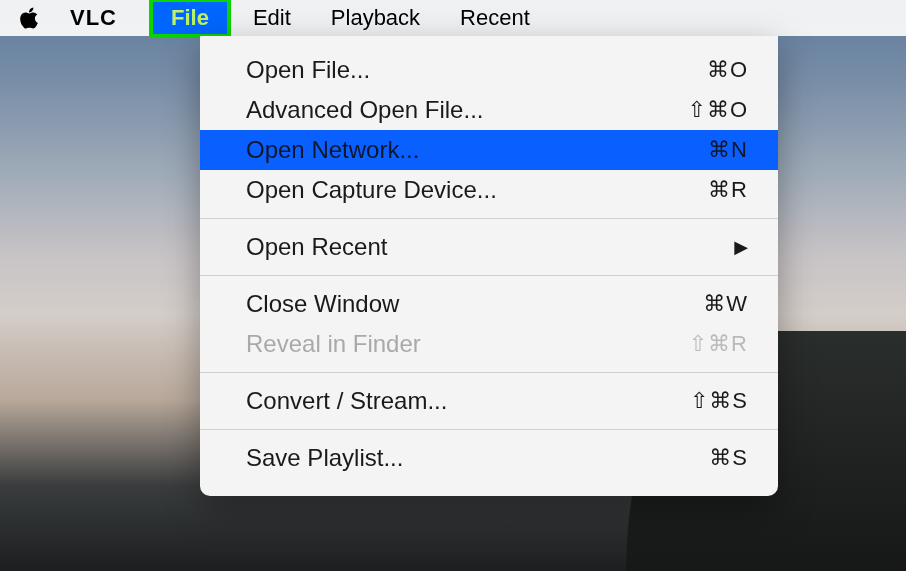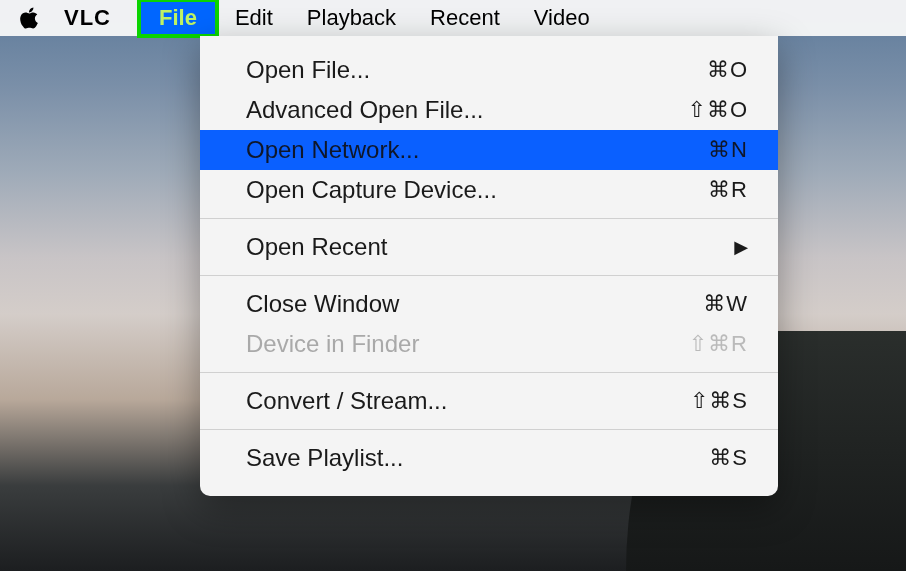--- a/index.html
+++ b/index.html
@@ -35,21 +35,21 @@
       z-index: 0;
     }
     .menubar {
       position: relative;
       z-index: 2;
       display: flex;
       align-items: center;
       height: 36px;
       background: rgba(248, 248, 248, 0.95);
       padding: 0 18px;
-      gap: 2px;
+      gap: 8px;
       font-size: 22px;
       font-weight: 500;
       color: #000;
     }
     .apple-logo {
       margin-right: 22px;
       display: flex;
       align-items: center;
     }
     .apple-logo svg { width: 22px; height: 26px; fill: #000; }
@@ -112,21 +112,20 @@
   <span class="apple-logo">
     <svg viewBox="0 0 170 170">
         <path d="M150.37 130.25c-2.45 5.66-5.35 10.87-8.71 15.66-4.58 6.53-8.33 11.05-11.22 13.56-4.48 4.12-9.28 6.23-14.42 6.35-3.69 0-8.14-1.05-13.32-3.18-5.2-2.12-9.98-3.17-14.36-3.17-4.6 0-9.52 1.05-14.77 3.17-5.26 2.13-9.5 3.24-12.74 3.35-4.93.21-9.84-1.96-14.73-6.52-3.13-2.73-7.05-7.41-11.73-14.04-5.03-7.08-9.16-15.29-12.41-24.65-3.48-10.11-5.23-19.9-5.23-29.38 0-10.86 2.35-20.22 7.05-28.07 3.7-6.3 8.62-11.27 14.78-14.92s12.82-5.51 19.99-5.63c3.92 0 9.05 1.21 15.43 3.59 6.36 2.39 10.44 3.6 12.22 3.6 1.33 0 5.87-1.42 13.56-4.24 7.28-2.62 13.42-3.7 18.46-3.27 13.65 1.1 23.9 6.48 30.72 16.17-12.2 7.4-18.24 17.76-18.12 31.03.11 10.34 3.86 18.94 11.22 25.77 3.34 3.17 7.07 5.62 11.22 7.36-.9 2.61-1.85 5.11-2.86 7.51zM119.11 7.24c0 8.1-2.96 15.67-8.86 22.67-7.12 8.32-15.73 13.13-25.07 12.37-.12-.97-.19-1.99-.19-3.07 0-7.78 3.39-16.1 9.4-22.91 3-3.45 6.82-6.31 11.45-8.6 4.62-2.25 8.99-3.5 13.1-3.71.12 1.09.17 2.18.17 3.24z"></path>
       </svg>
   </span>
   <span class="app-name">VLC</span>
   <span class="menu-item highlighted">File</span>
   <span class="menu-item">Edit</span>
   <span class="menu-item">Playback</span>
   <span class="menu-item">Recent</span>
-  <span class="menu-item">Video</span>
 </div>
 
 <div class="dropdown">
   <div class="dropdown-item">
     <span class="label">Open File...</span>
     <span class="shortcut">⌘O</span>
   </div>
   <div class="dropdown-item">
     <span class="label">Advanced Open File...</span>
     <span class="shortcut">⇧⌘O</span>
@@ -143,21 +142,21 @@
   <div class="dropdown-item">
     <span class="label">Open Recent</span>
     <span class="submenu-arrow">▶</span>
   </div>
   <div class="separator"></div>
   <div class="dropdown-item">
     <span class="label">Close Window</span>
     <span class="shortcut">⌘W</span>
   </div>
   <div class="dropdown-item disabled">
-    <span class="label">Device in Finder</span>
+    <span class="label">Reveal in Finder</span>
     <span class="shortcut">⇧⌘R</span>
   </div>
   <div class="separator"></div>
   <div class="dropdown-item">
     <span class="label">Convert / Stream...</span>
     <span class="shortcut">⇧⌘S</span>
   </div>
   <div class="separator"></div>
   <div class="dropdown-item">
     <span class="label">Save Playlist...</span>

